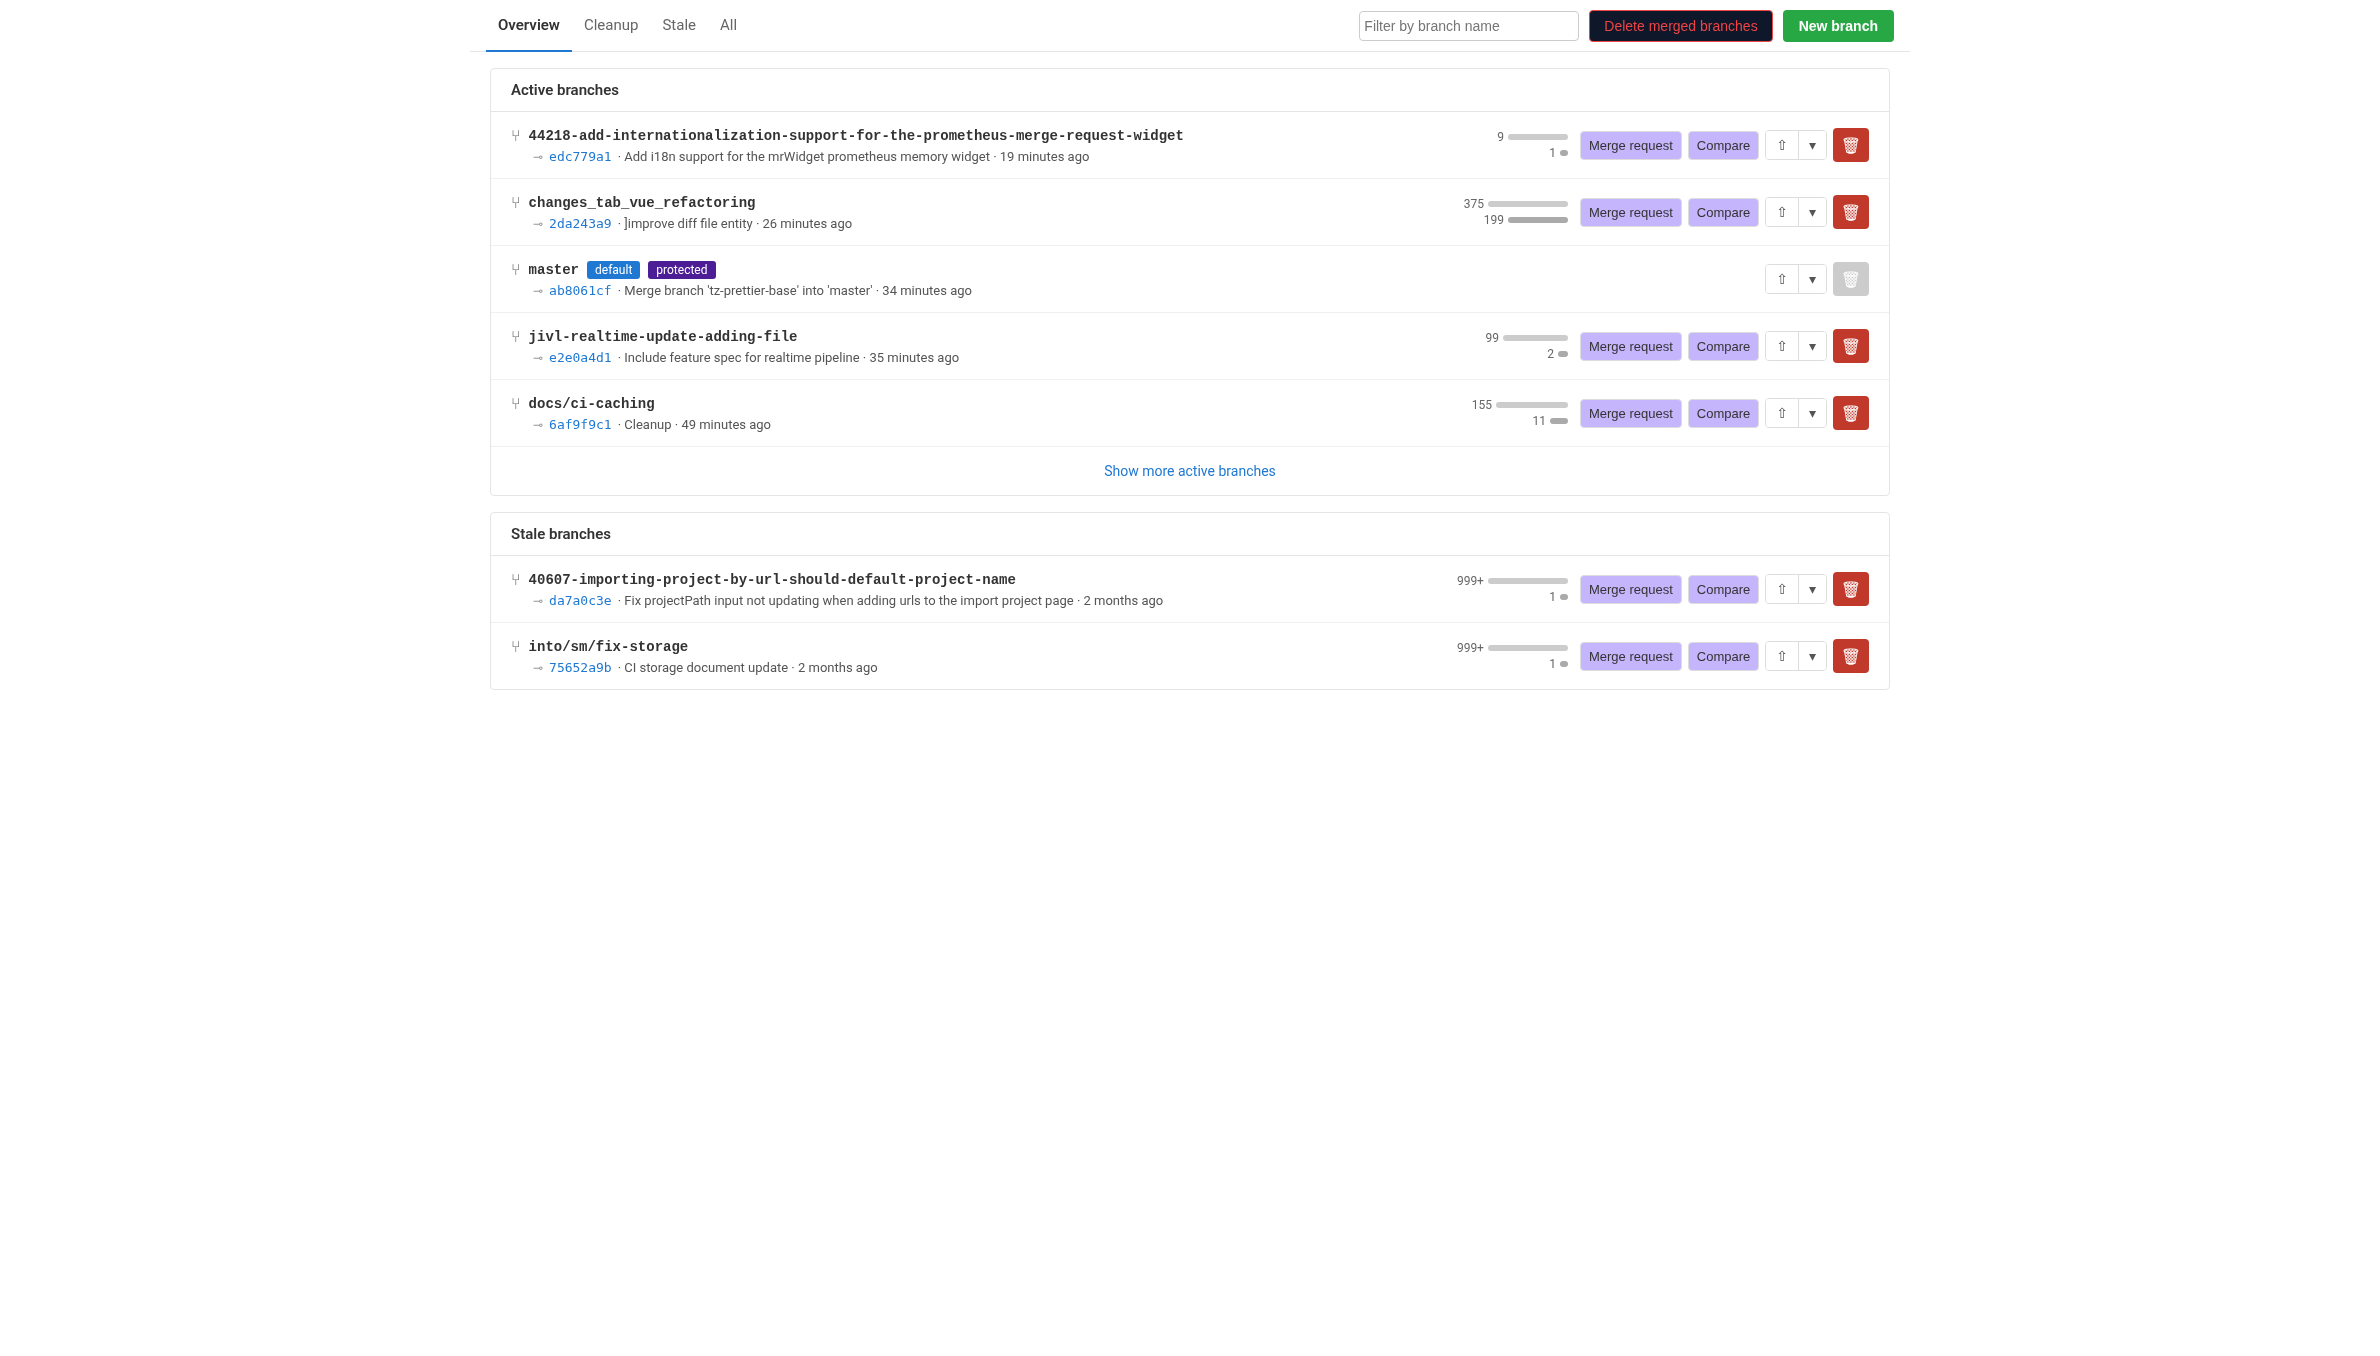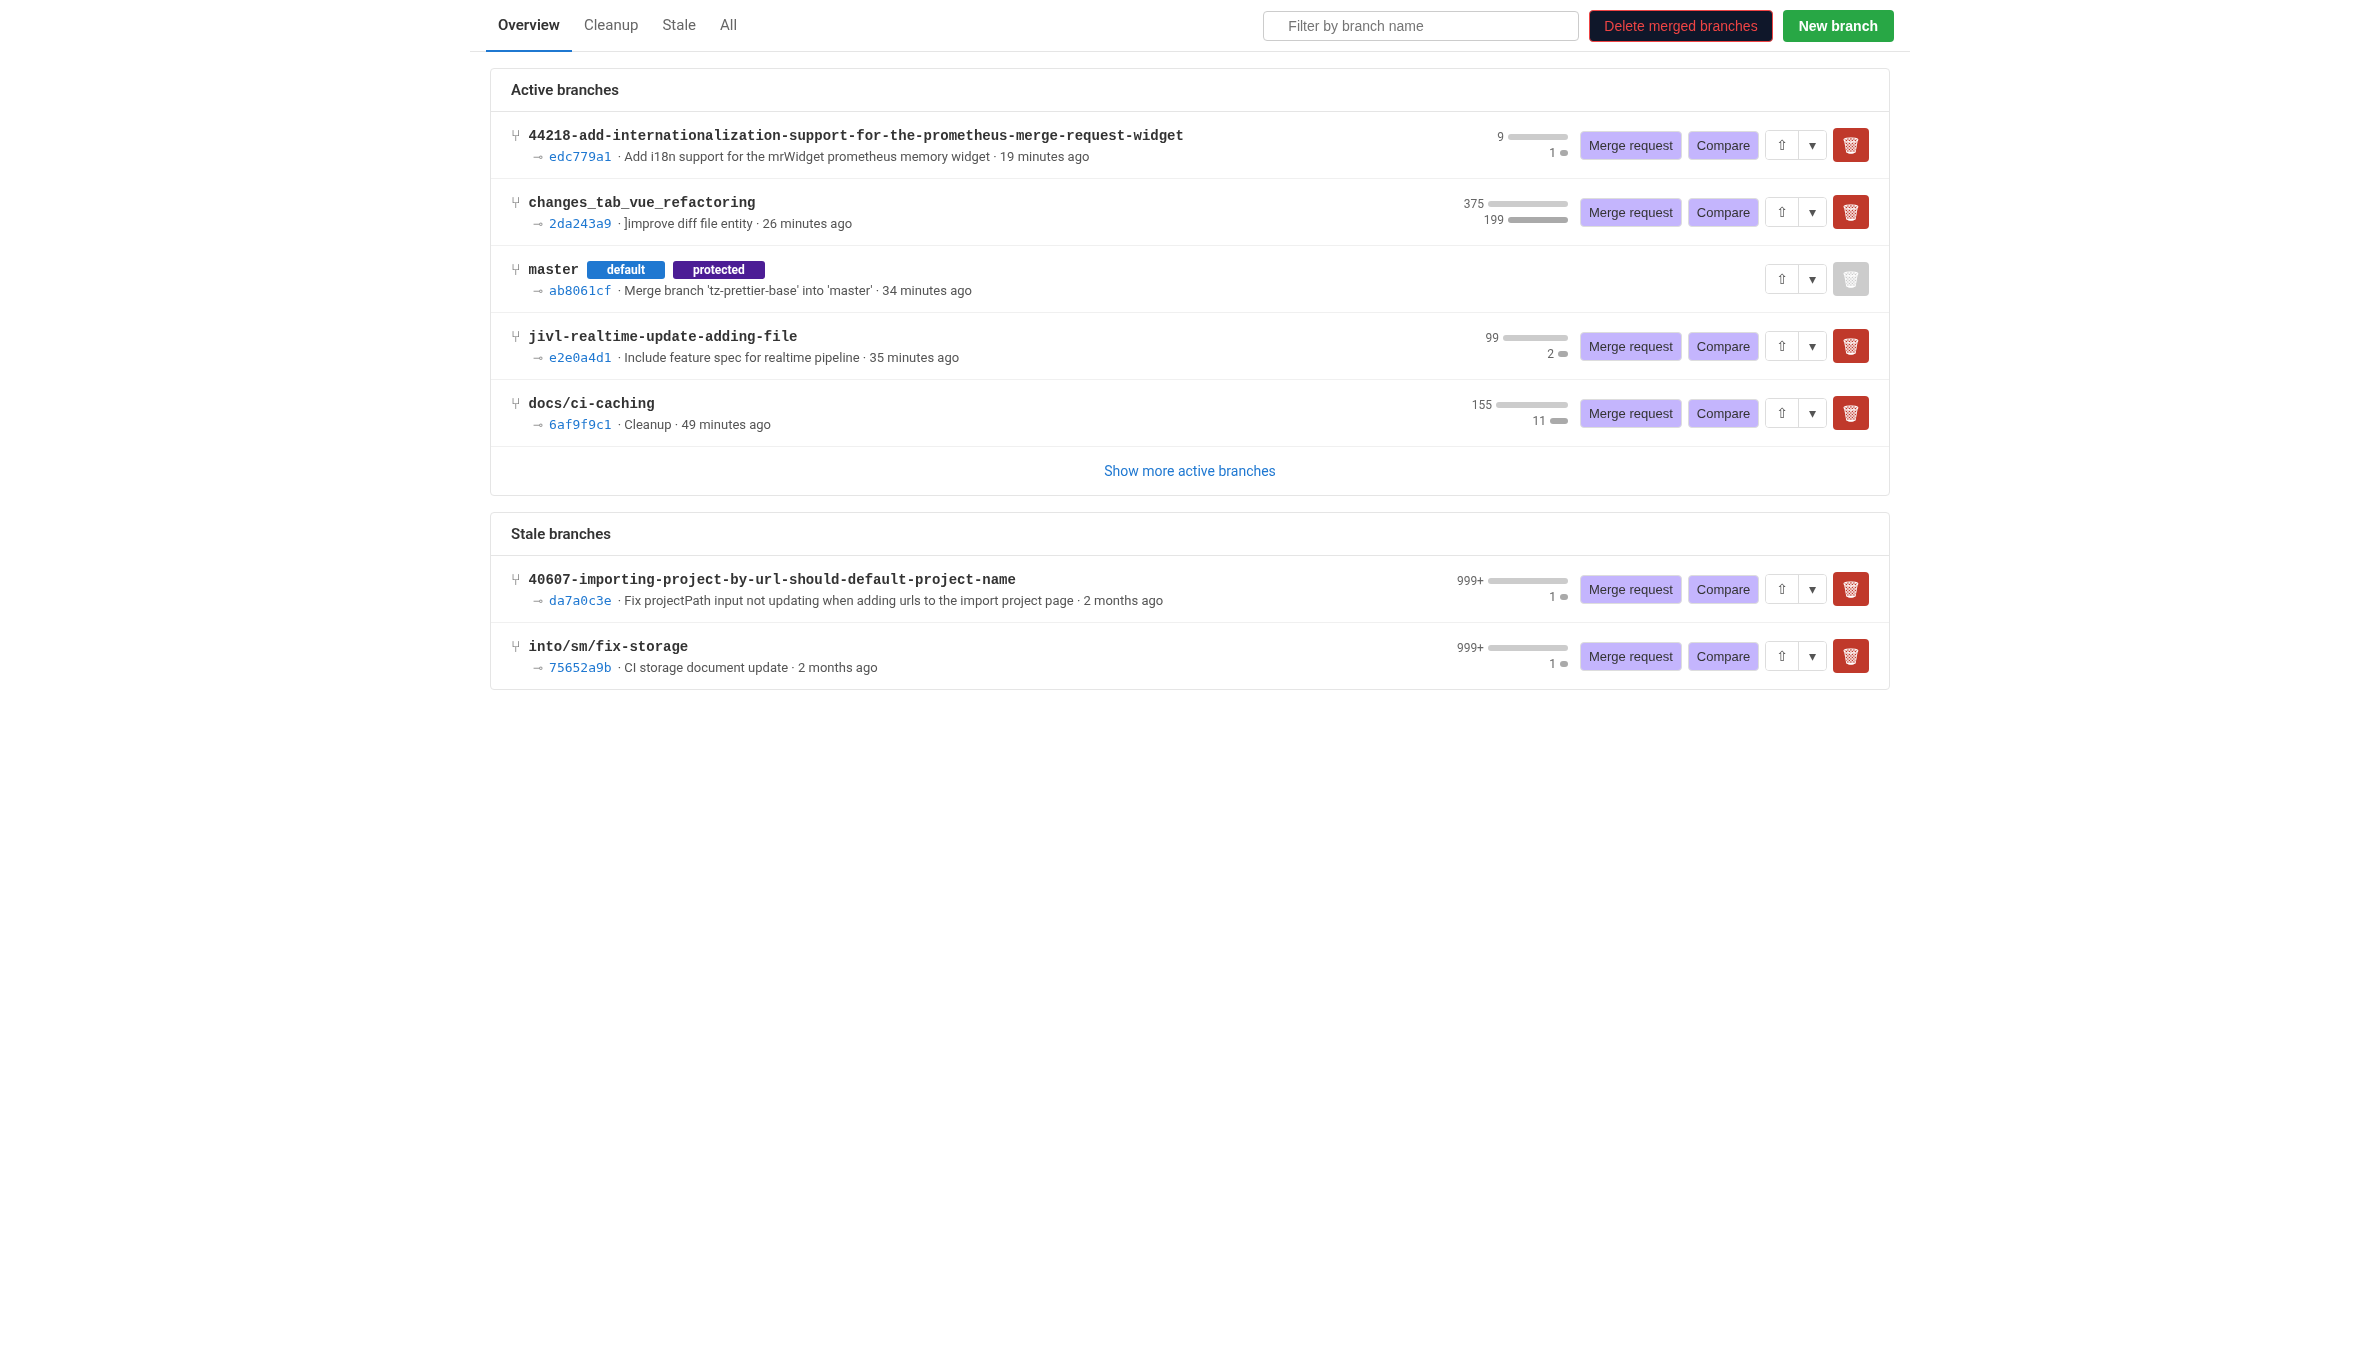--- a/index.html
+++ b/index.html
@@ -38,23 +38,23 @@
       font-weight: 600;
     }
     .nav-actions {
       display: flex;
       align-items: center;
       gap: 10px;
     }
     .filter-input {
       border: 1px solid #ccc;
       border-radius: 4px;
-      padding: 6px 24px;
+      padding: 6px 4px;
       font-size: 14px;
-      width: 316px;
+      width: 220px;
       color: #999;
       outline: none;
     }
     .btn-delete-merged {
       border: 1px solid #e44;
       color: #e44;
       background: #0f172a;
       border-radius: 4px;
       padding: 7px 14px;
       font-size: 14px;
@@ -98,24 +98,24 @@
       flex-shrink: 0;
     }
     .branch-name {
       font-family: 'Menlo', 'Monaco', 'Courier New', monospace;
       font-size: 14px;
       font-weight: 700;
       color: #333;
     }
     .badge {
       display: inline-block;
-      padding: 2px 20px;
+      padding: 2px 8px;
       border-radius: 3px;
       font-size: 12px;
-      font-weight: 700;
+      font-weight: 400;
       color: #fff;
     }
     .badge-default { background: #1f78d1; }
     .badge-protected { background: #4c1d95; }
     .branch-commit-row {
       display: flex;
       align-items: center;
       gap: 6px;
       font-size: 13px;
       color: #666;

